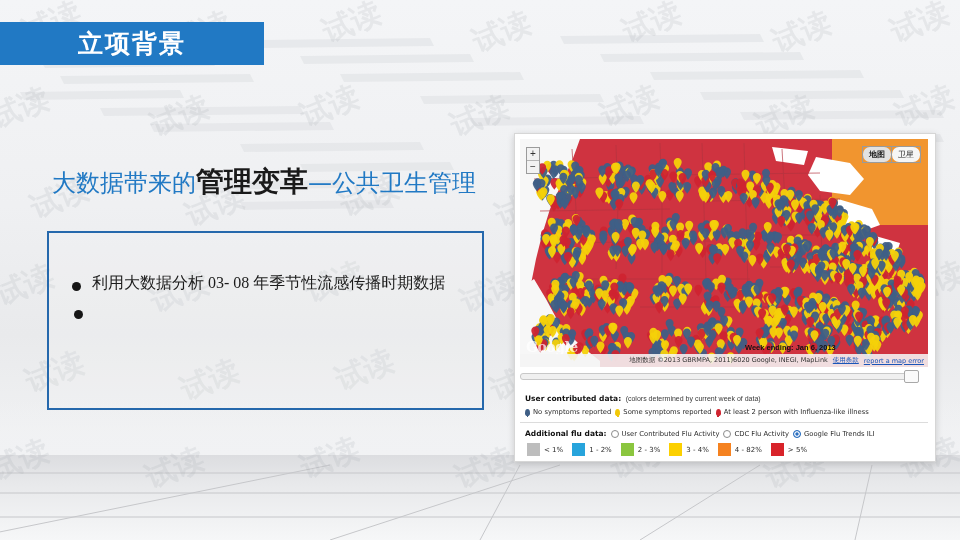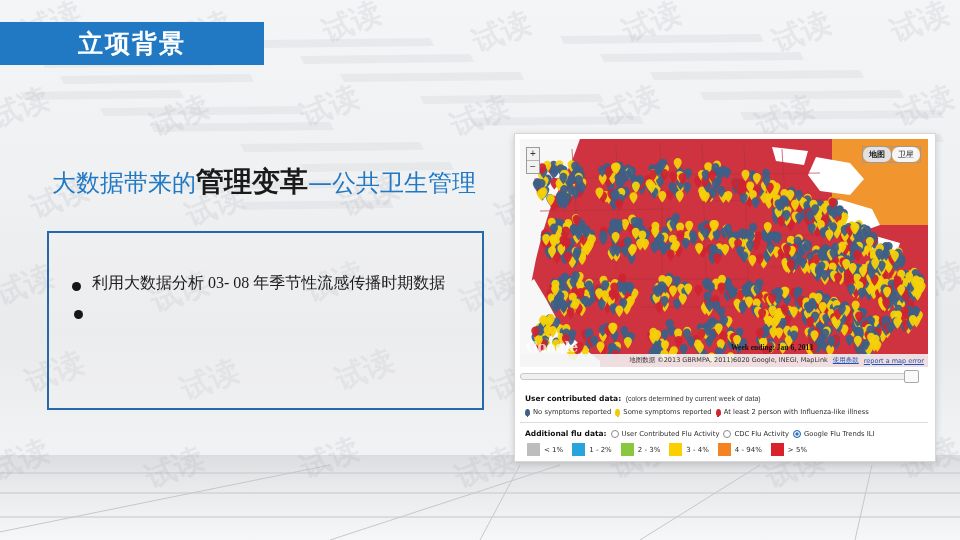--- a/index.html
+++ b/index.html
@@ -59,22 +59,22 @@
     background:#f2f2f2;border:1px solid #9b9b9b;}
   .zoomctl div{height:12px;line-height:11px;text-align:center;font-size:10px;color:#333;}
   .zoomctl .sep{height:1px;background:#b5b5b5;padding:0;}
   
   .maptype{position:absolute;right:7px;top:7px;display:flex;border:1px solid #9a9a9a;
     font-size:8px;font-family:"DejaVu Sans","Liberation Sans",sans-serif;}
   .maptype div{padding:2px 6px;color:#222;background:#f6f6f6;border-radius:7px;}
   .maptype .sel{background:#e2e2e2;font-weight:700;}
   .maptype .dv{width:1px;padding:0;background:#9a9a9a;}
   
-  .week{position:absolute;left:211px;top:204px;font-size:7.5px;font-weight:700;color:#111;
-    font-family:Liberation Serif, serif;white-space:nowrap;}
+  .week{position:absolute;left:225px;top:204px;font-size:7.5px;font-weight:700;color:#111;
+    font-family:Liberation Sans, sans-serif;white-space:nowrap;}
   
   .gwm{position:absolute;left:6px;bottom:12px;font-size:14px;font-weight:700;
     color:rgba(255,255,255,.72);font-family:"DejaVu Serif","Liberation Serif",serif;
     letter-spacing:-.5px;text-align:right;}
   
   .attrib{position:absolute;left:5px;top:220px;width:408px;height:13px;
     background:rgba(245,245,245,.88);font-size:6.5px;color:#333;
     display:flex;align-items:center;justify-content:flex-end;gap:5px;padding-right:4px;
     box-sizing:border-box;font-family:"DejaVu Sans","Liberation Sans",sans-serif;}
   .attrib .lnk{color:#1a55b8;text-decoration:underline;}
@@ -1778,21 +1778,21 @@
           <span class="sw-item">
             <span class="sw" style="background:#8bc63f;"></span>
             <span class="sw-lab">2 - 3%</span>
           </span>
           <span class="sw-item">
             <span class="sw" style="background:#fcd000;"></span>
             <span class="sw-lab">3 - 4%</span>
           </span>
           <span class="sw-item">
             <span class="sw" style="background:#f58220;"></span>
-            <span class="sw-lab">4 - 94%</span>
+            <span class="sw-lab">4 - 82%</span>
           </span>
           <span class="sw-item">
             <span class="sw" style="background:#d8232a;"></span>
             <span class="sw-lab">&gt; 5%</span>
           </span>
         </div>
       </div>
     </div>
   </div>
 

